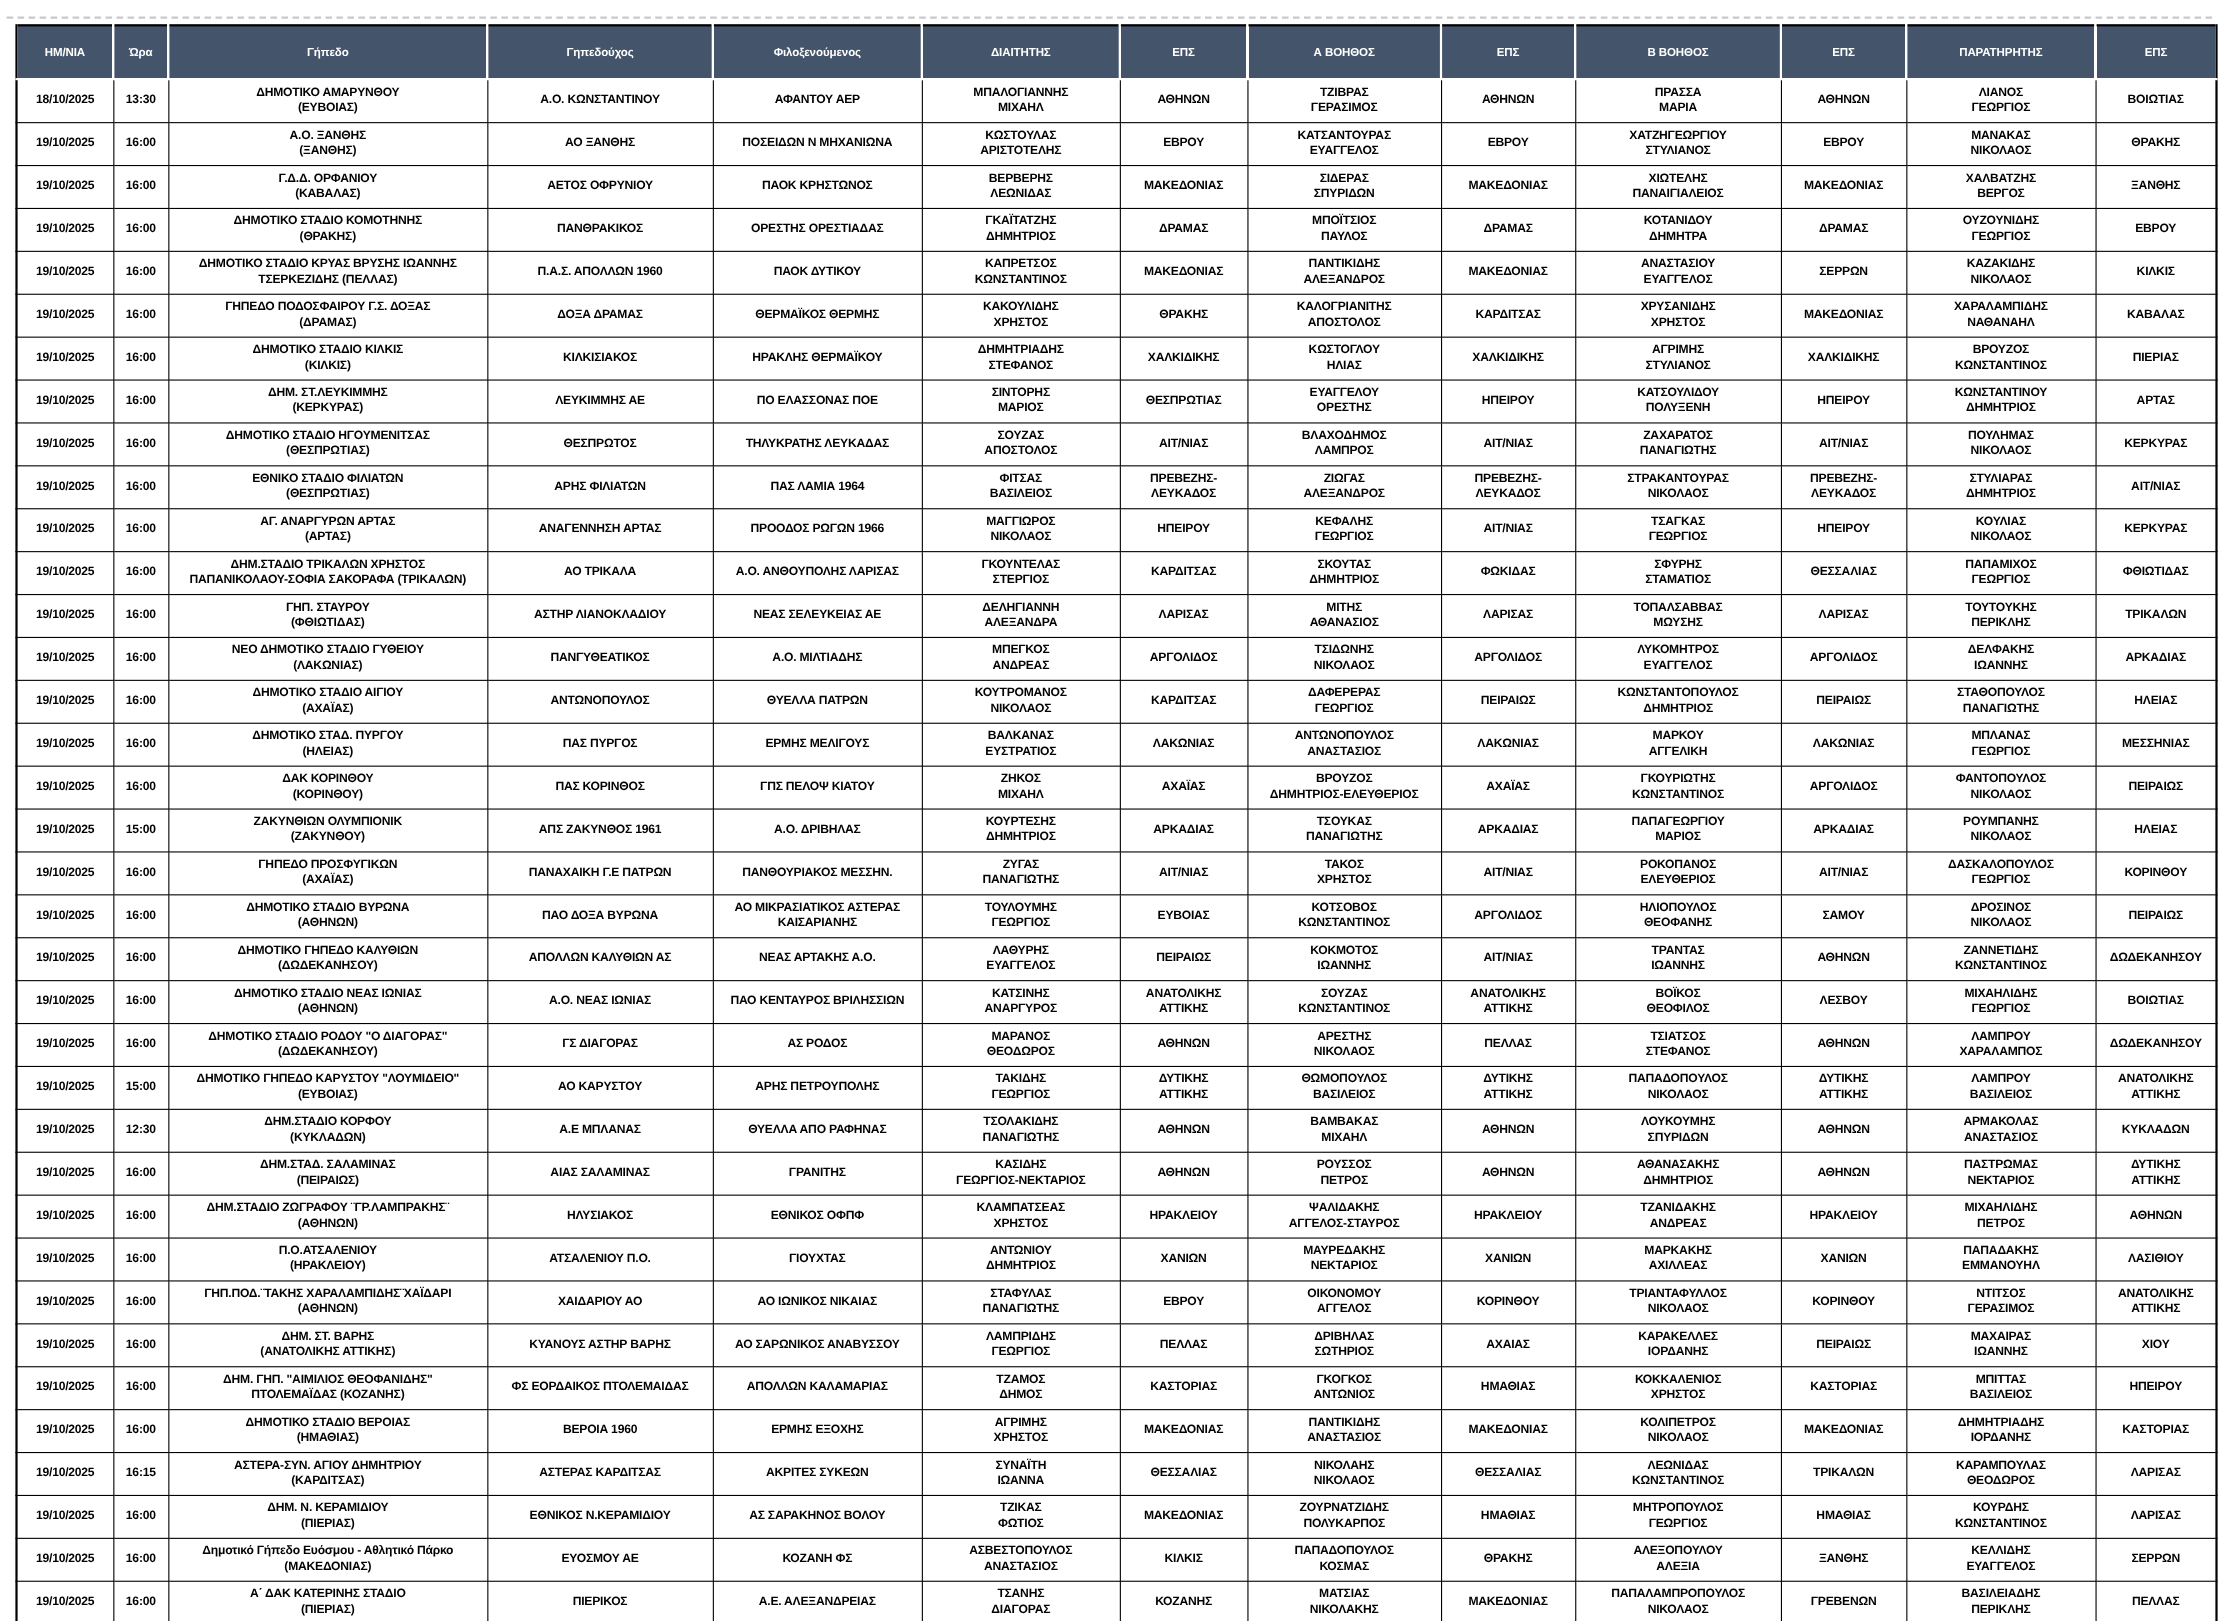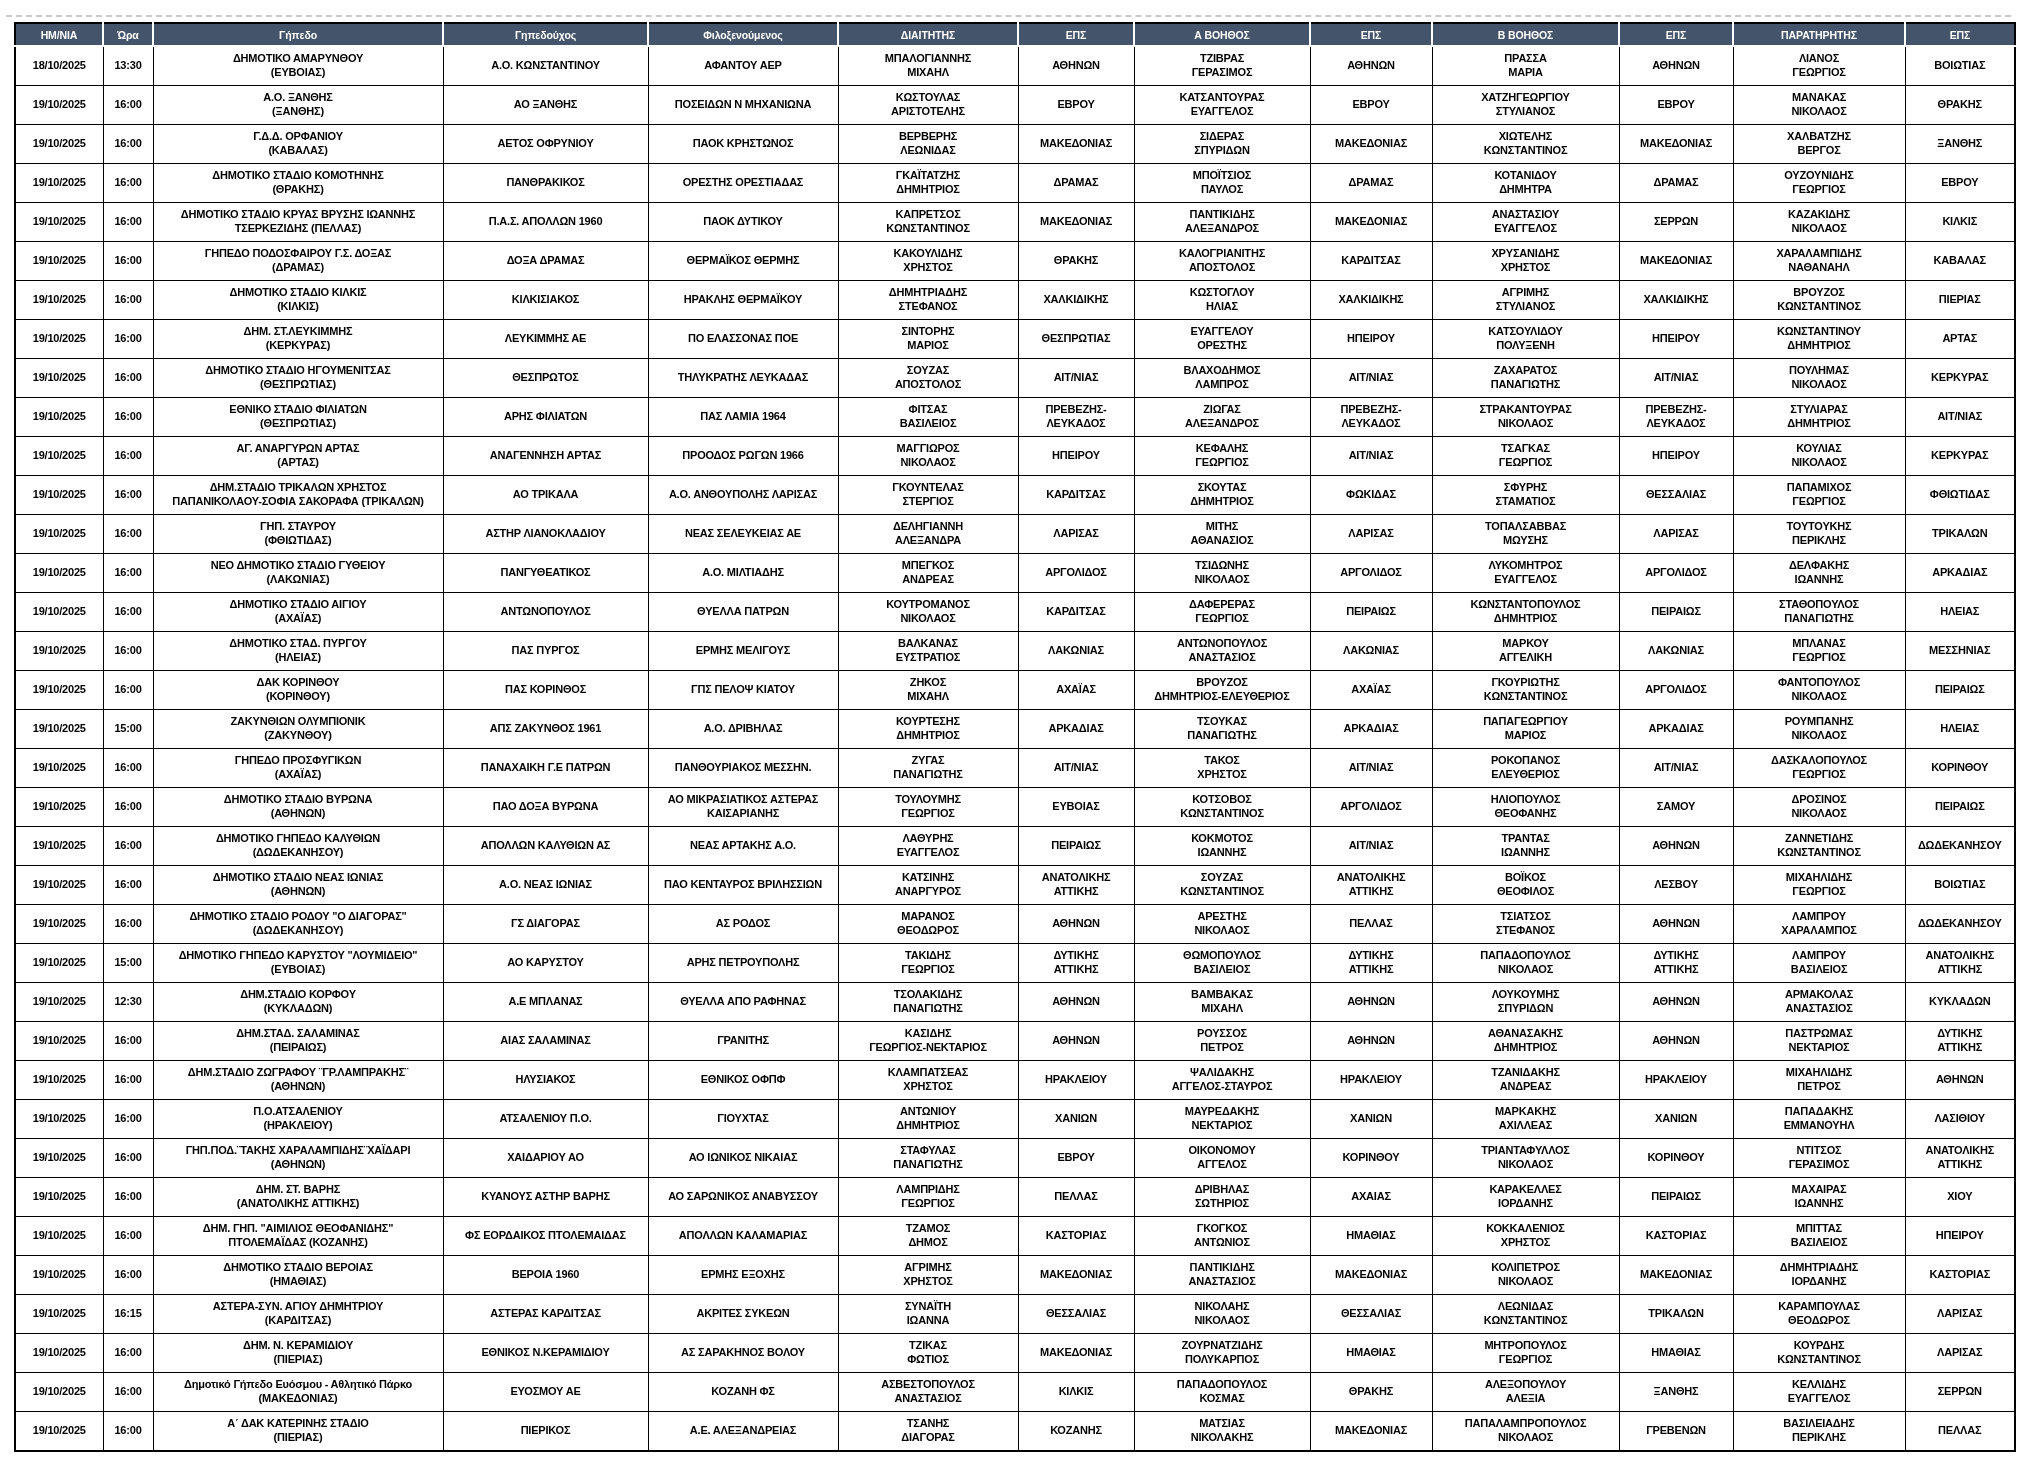--- a/index.html
+++ b/index.html
@@ -24,21 +24,21 @@
     table-layout:fixed;
     border:2px solid #000;
   }
   table.assignments th {
     background:#44546A;
     color:#ffffff;
     font-size:10.5px;
     font-weight:bold;
     letter-spacing:-0.1px;
     height:21px;
-    padding:0 2px;
+    padding:13px 2px;
     border-left:2px solid #ffffff;
     border-right:2px solid #ffffff;
     border-top:1px solid #2f2f2f;
     border-bottom:2px solid #ffffff;
     text-align:center;
     vertical-align:middle;
     overflow:hidden;
   }
   table.assignments th:first-child { border-left:2px solid #000; }
   table.assignments th:last-child { border-right:2px solid #000; }
@@ -144,21 +144,21 @@
 (ΚΑΒΑΛΑΣ)</td>
           <td>ΑΕΤΟΣ ΟΦΡΥΝΙΟΥ</td>
           <td>ΠΑΟΚ ΚΡΗΣΤΩΝΟΣ</td>
           <td>ΒΕΡΒΕΡΗΣ
 ΛΕΩΝΙΔΑΣ</td>
           <td>ΜΑΚΕΔΟΝΙΑΣ</td>
           <td>ΣΙΔΕΡΑΣ
 ΣΠΥΡΙΔΩΝ</td>
           <td>ΜΑΚΕΔΟΝΙΑΣ</td>
           <td>ΧΙΩΤΕΛΗΣ
-ΚΩΝΣΤΑΝΤΙΝΟΣ</td>
+ΠΑΝΑΙΓΙΑΛΕΙΟΣ</td>
           <td>ΜΑΚΕΔΟΝΙΑΣ</td>
           <td>ΧΑΛΒΑΤΖΗΣ
 ΒΕΡΓΟΣ</td>
           <td>ΞΑΝΘΗΣ</td>
         </tr>
         <tr>
           <td>19/10/2025</td>
           <td>16:00</td>
           <td>ΔΗΜΟΤΙΚΟ ΣΤΑΔΙΟ ΚΟΜΟΤΗΝΗΣ
 (ΘΡΑΚΗΣ)</td>

